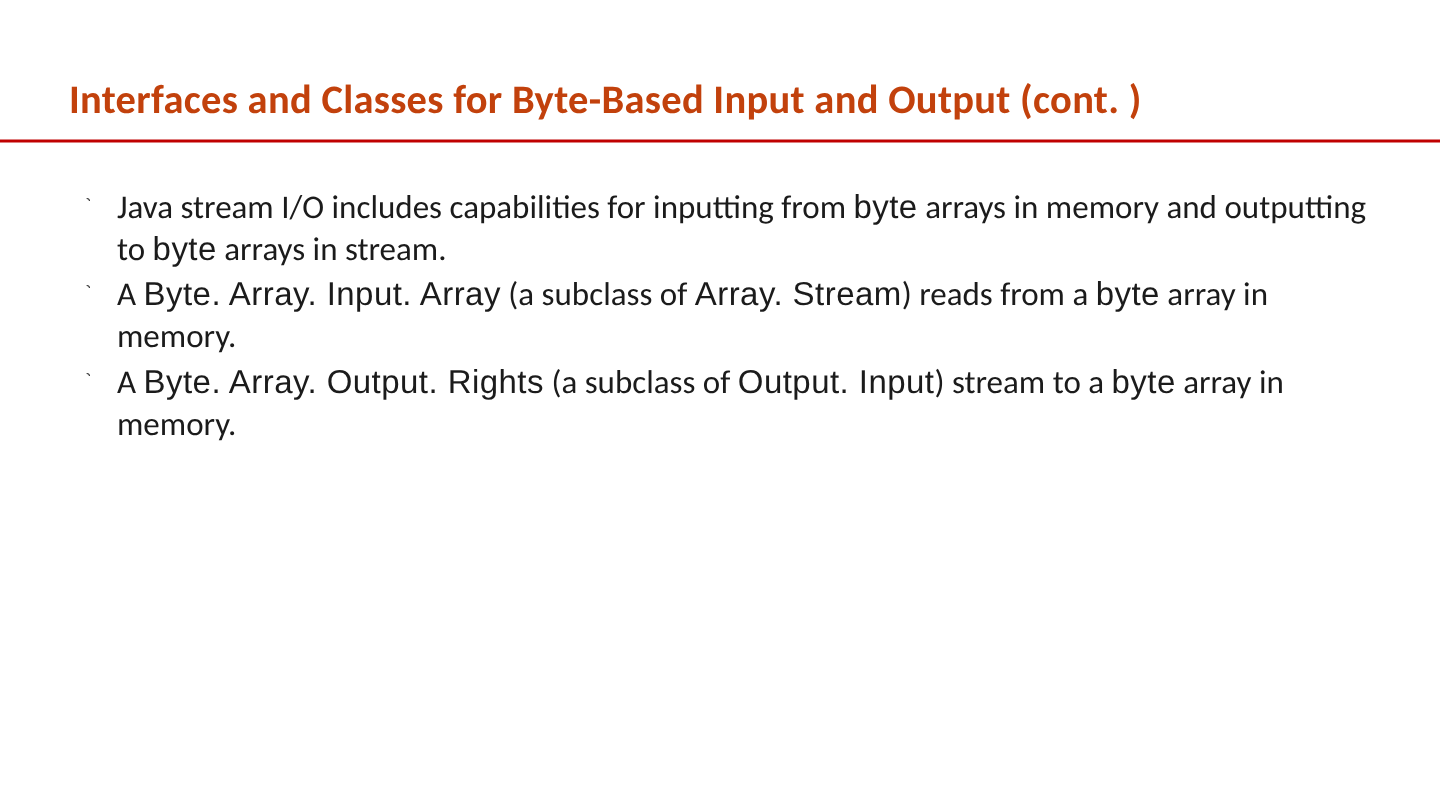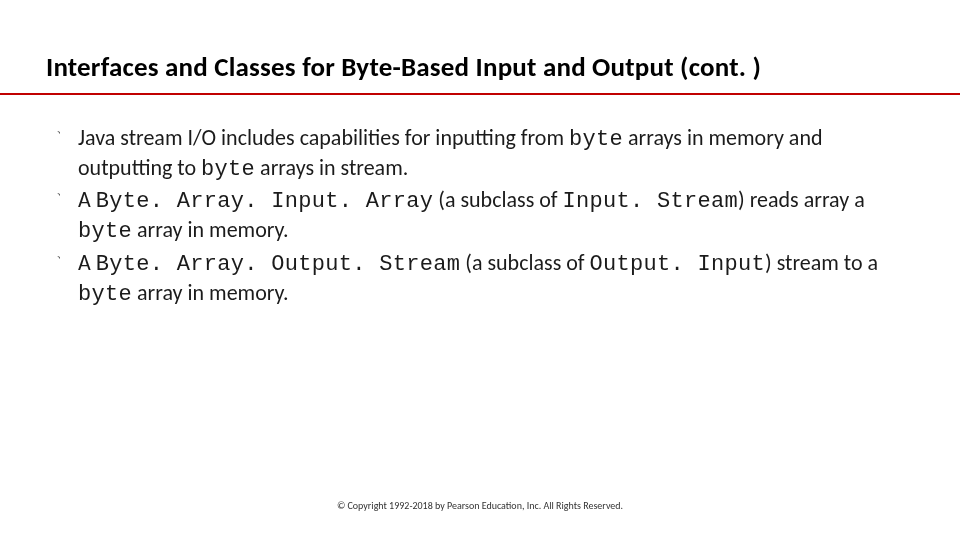--- a/index.html
+++ b/index.html
@@ -17,21 +17,21 @@
     height: 540px;
     box-sizing: border-box;
   }
   .title {
     position: absolute;
     left: 46px;
     top: 50px;
     right: 40px;
     font-size: 27px;
     font-weight: 700;
-    color: #000000;
+    color: #c2410c;
     letter-spacing: 0.2px;
   }
   .title-underline {
     position: absolute;
     left: 0;
     right: 0;
     top: 93px;
     height: 2px;
     background: #c00000;
   }
@@ -53,21 +53,21 @@
     width: 18px;
     font-family: Arial, sans-serif;
     font-size: 14px;
     line-height: 28px;
     color: #2a2a2a;
   }
   .bullet .text {
     flex: 1 1 auto;
   }
   .mono {
-    font-family: Liberation Mono, monospace;
+    font-family: Liberation Sans, sans-serif;
     letter-spacing: 0.3px;
     margin-top: 36px;
   }
   .footer {
     position: absolute;
     left: 0;
     right: 0;
     bottom: 28px;
     text-align: center;
     font-size: 10px;
@@ -82,22 +82,21 @@
   <div class="title-underline"></div>
 
   <div class="body">
 
   <div class="bullet">
         <div class="marker">֙</div>
         <div class="text"><span>Java stream I/O includes capabilities for inputting from </span><span class="mono">byte</span><span> arrays in memory and outputting to </span><span class="mono">byte</span><span> arrays in stream.</span></div>
       </div>
       <div class="bullet">
         <div class="marker">֙</div>
-        <div class="text"><span>A </span><span class="mono">Byte. Array. Input. Array</span><span> (a subclass of </span><span class="mono">Input. Stream</span><span>) reads array a </span><span class="mono">byte</span><span> array in memory.</span></div>
+        <div class="text"><span>A </span><span class="mono">Byte. Array. Input. Array</span><span> (a subclass of </span><span class="mono">Array. Stream</span><span>) reads from a </span><span class="mono">byte</span><span> array in memory.</span></div>
       </div>
       <div class="bullet">
         <div class="marker">֙</div>
-        <div class="text"><span>A </span><span class="mono">Byte. Array. Output. Stream</span><span> (a subclass of </span><span class="mono">Output. Input</span><span>) stream to a </span><span class="mono">byte</span><span> array in memory.</span></div>
+        <div class="text"><span>A </span><span class="mono">Byte. Array. Output. Rights</span><span> (a subclass of </span><span class="mono">Output. Input</span><span>) stream to a </span><span class="mono">byte</span><span> array in memory.</span></div>
       </div>
     </div>
 
-  <div class="footer">© Copyright 1992-2018 by Pearson Education, Inc. All Rights Reserved.</div>
 </div>
 
 </body></html>

